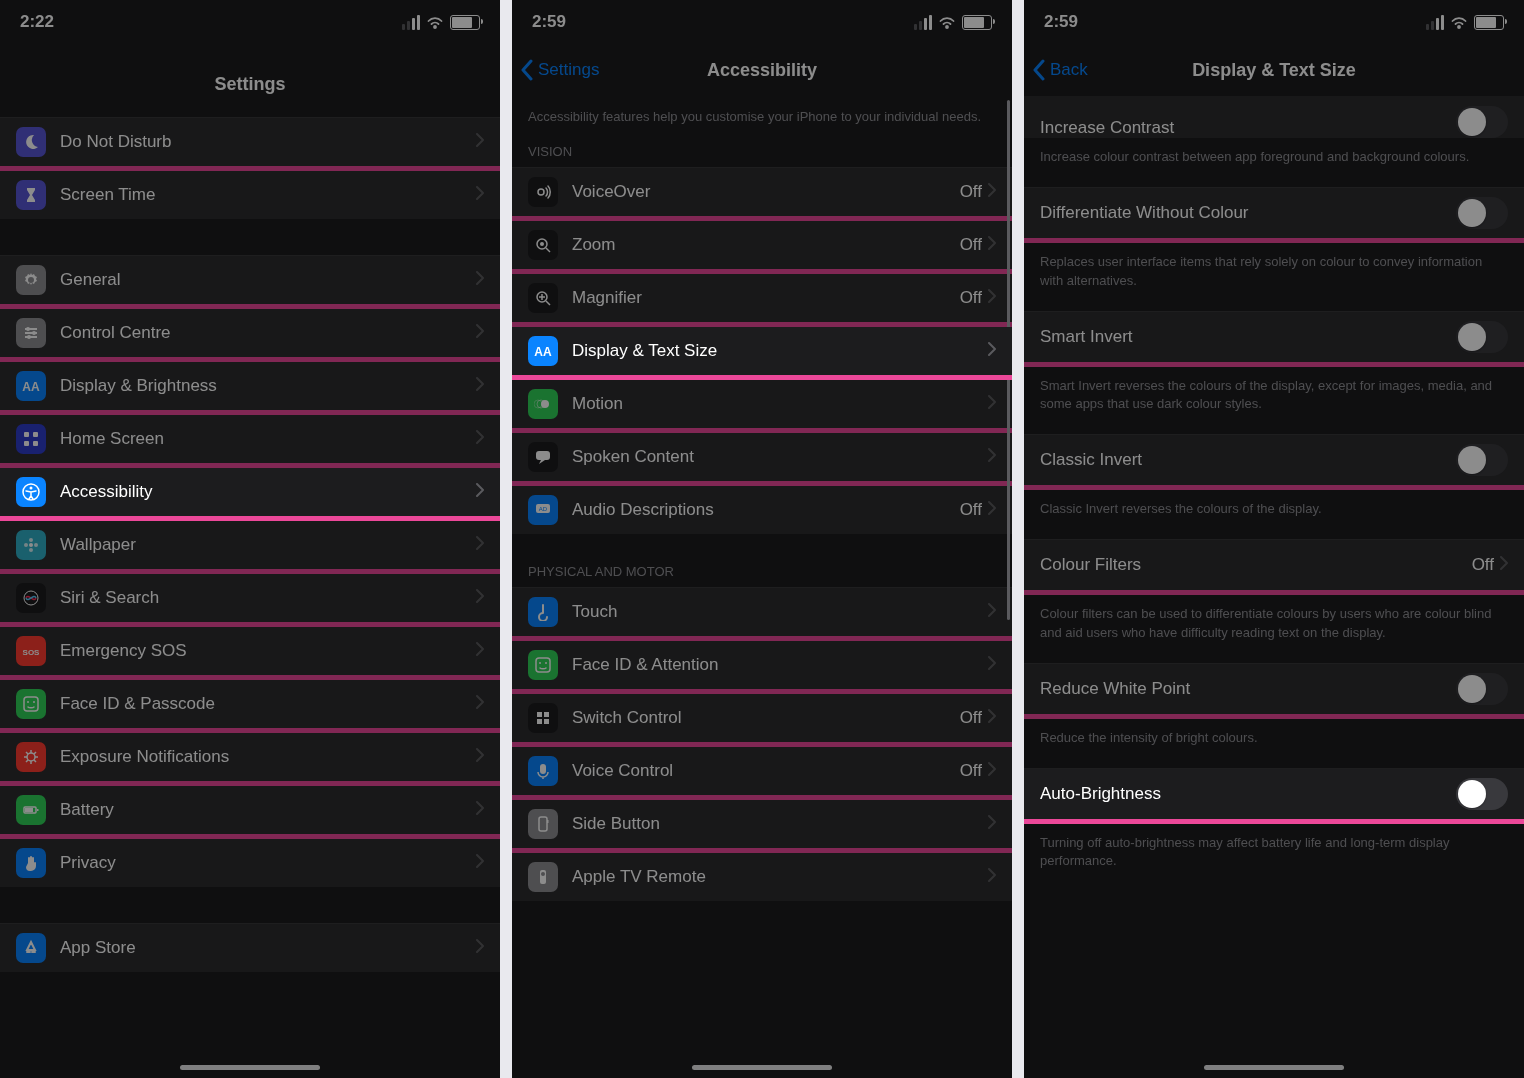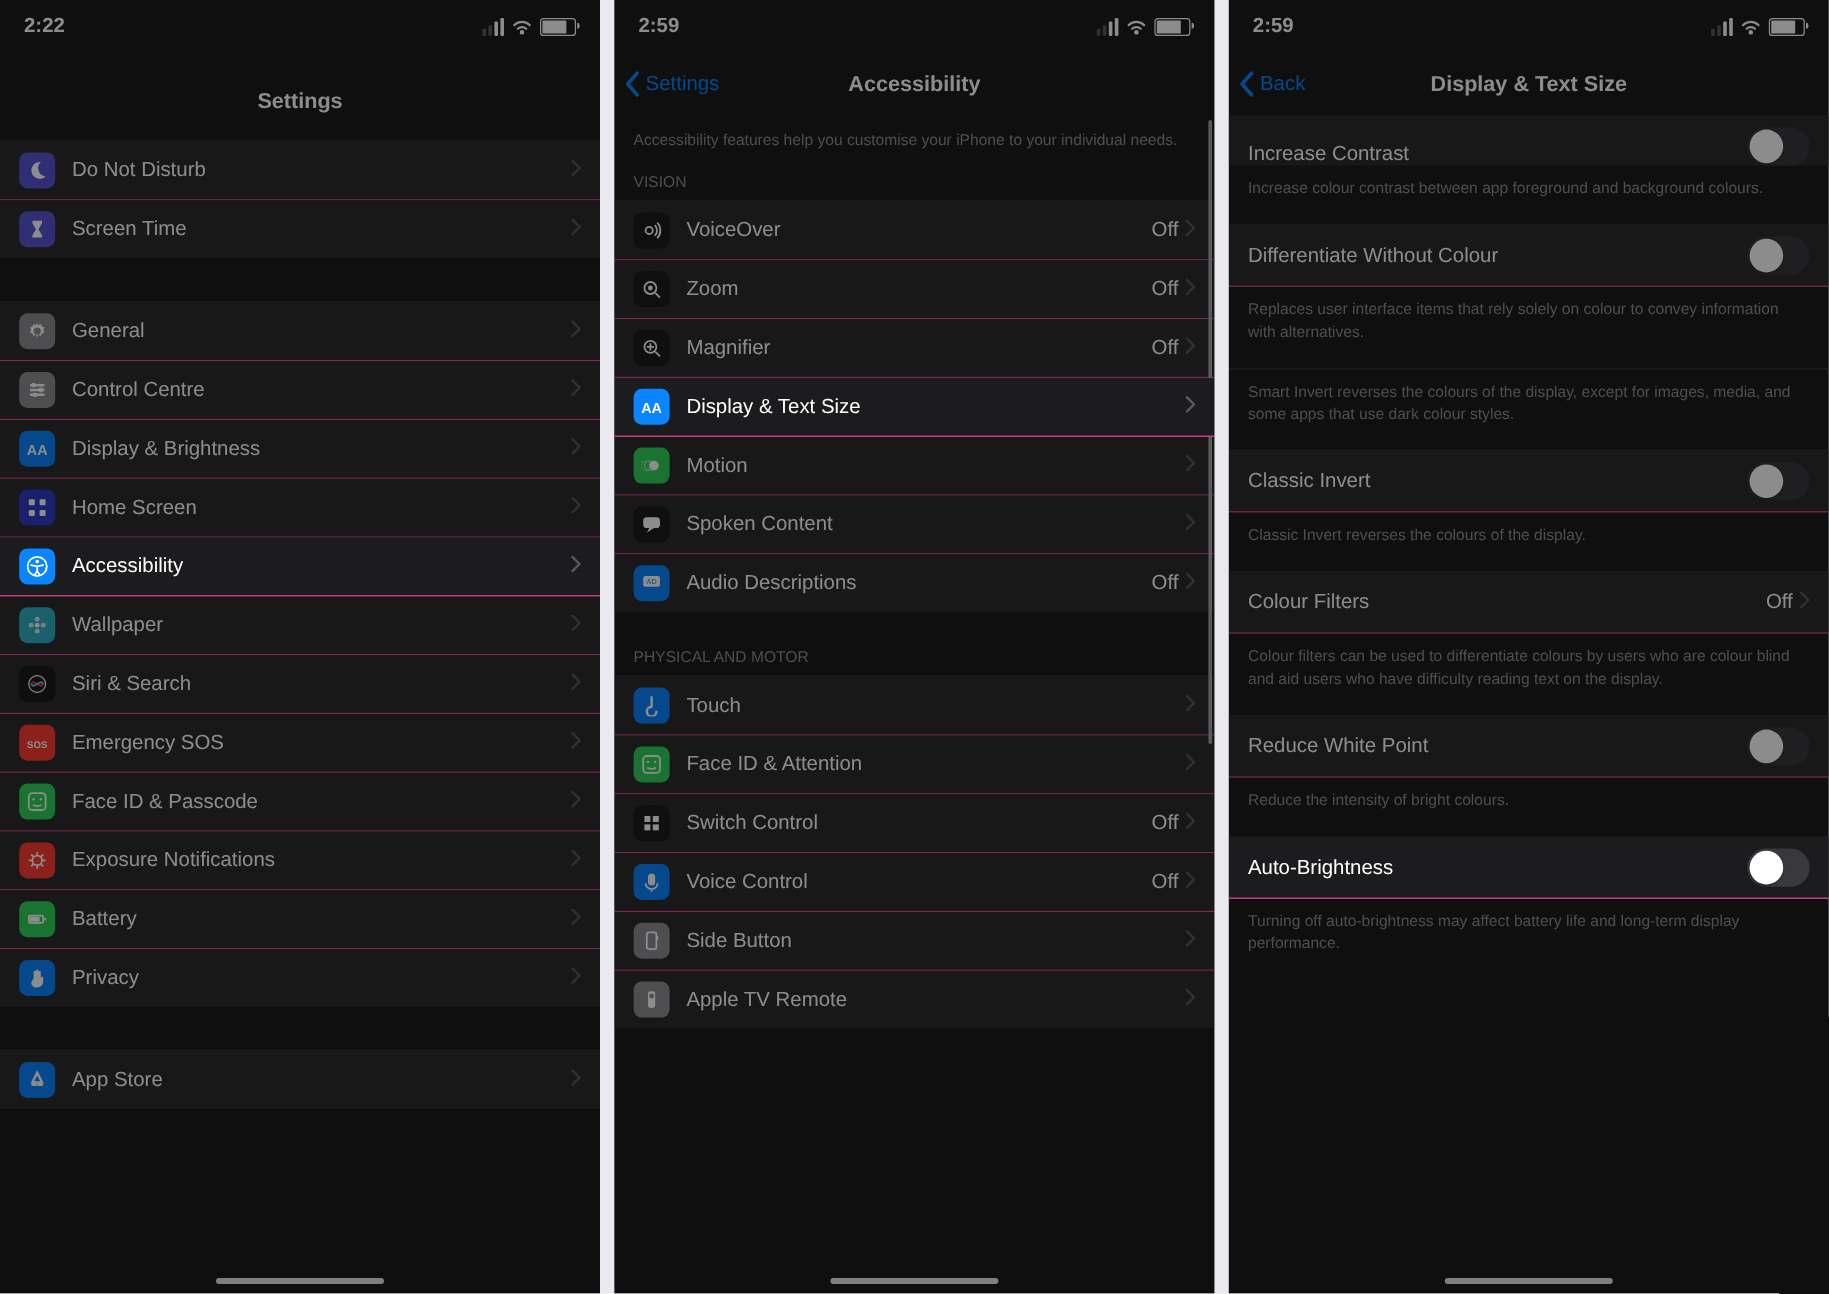--- a/index.html
+++ b/index.html
@@ -19,21 +19,21 @@
 .battery{width:28px;height:13px;border:1.5px solid #fff;border-radius:3px;position:relative}
 .battery:after{content:"";position:absolute;right:-4px;top:3px;width:2px;height:5px;background:#fff;border-radius:0 2px 2px 0}
 .battery .fill{position:absolute;left:1px;top:1px;bottom:1px;width:70%;background:#fff;border-radius:1px}
 .nav-bar{height:52px;display:flex;align-items:center;position:relative}
 .nav-title{position:absolute;left:0;right:0;text-align:center;font-size:18px;font-weight:600}
 .nav-back{display:flex;align-items:center;color:#0a84ff;font-size:17px;padding-left:8px;cursor:pointer;z-index:5}
 .nav-back svg{width:14px;height:22px;margin-right:4px}
 .large-title{font-size:18px;font-weight:600;text-align:center;padding:30px 0 22px}
 .list{display:flex;flex-direction:column}
 .sep-top{border-top:1px solid #38383a}
-.cell{display:flex;align-items:center;min-height:48px;padding:0 16px;background:#2c2c2e;border-bottom:1px solid #ec4899;position:relative;cursor:pointer}
+.cell{display:flex;align-items:center;min-height:48px;padding:0 16px;background:#2c2c2e;border-bottom:5px solid #ec4899;position:relative;cursor:pointer}
 .cell:last-child{border-bottom:none}
 .cell.hl{z-index:60;background:#1c1c1e}
 .cell-icon{width:30px;height:30px;border-radius:7px;margin-right:14px;display:flex;align-items:center;justify-content:center;flex:none}
 .cell-icon svg{width:18px;height:18px}
 .cell-label{flex:1;font-size:17px;color:#fff}
 .cell-value{font-size:17px;color:#ffffff;margin-right:6px}
 .chevron{color:#5a5a5e;flex:none}
 .chevron svg{width:8px;height:14px}
 .group-gap{height:36px}
 .group-header{font-size:13px;color:#8e8e93;padding:0 16px 8px;text-transform:uppercase}
@@ -630,20 +630,26 @@
     <div class="list sep-top">
           <div class="cell" style="min-height:50px">
     <span class="cell-label">Differentiate Without Colour</span>
     <div class="switch">
               <div class="knob"></div>
             </div>
   </div>
   <div class="footer">Replaces user interface items that rely solely on colour to convey information with alternatives.</div>
         </div>
         <div class="list sep-top">
+          <div class="cell" style="min-height:50px">
+    <span class="cell-label">Smart Invert</span>
+    <div class="switch">
+              <div class="knob"></div>
+            </div>
+  </div>
   <div class="footer">Smart Invert reverses the colours of the display, except for images, media, and some apps that use dark colour styles.</div>
         </div>
         <div class="list sep-top">
           <div class="cell" style="min-height:50px">
     <span class="cell-label">Classic Invert</span>
     <div class="switch">
               <div class="knob"></div>
             </div>
   </div>
   <div class="footer">Classic Invert reverses the colours of the display.</div>

